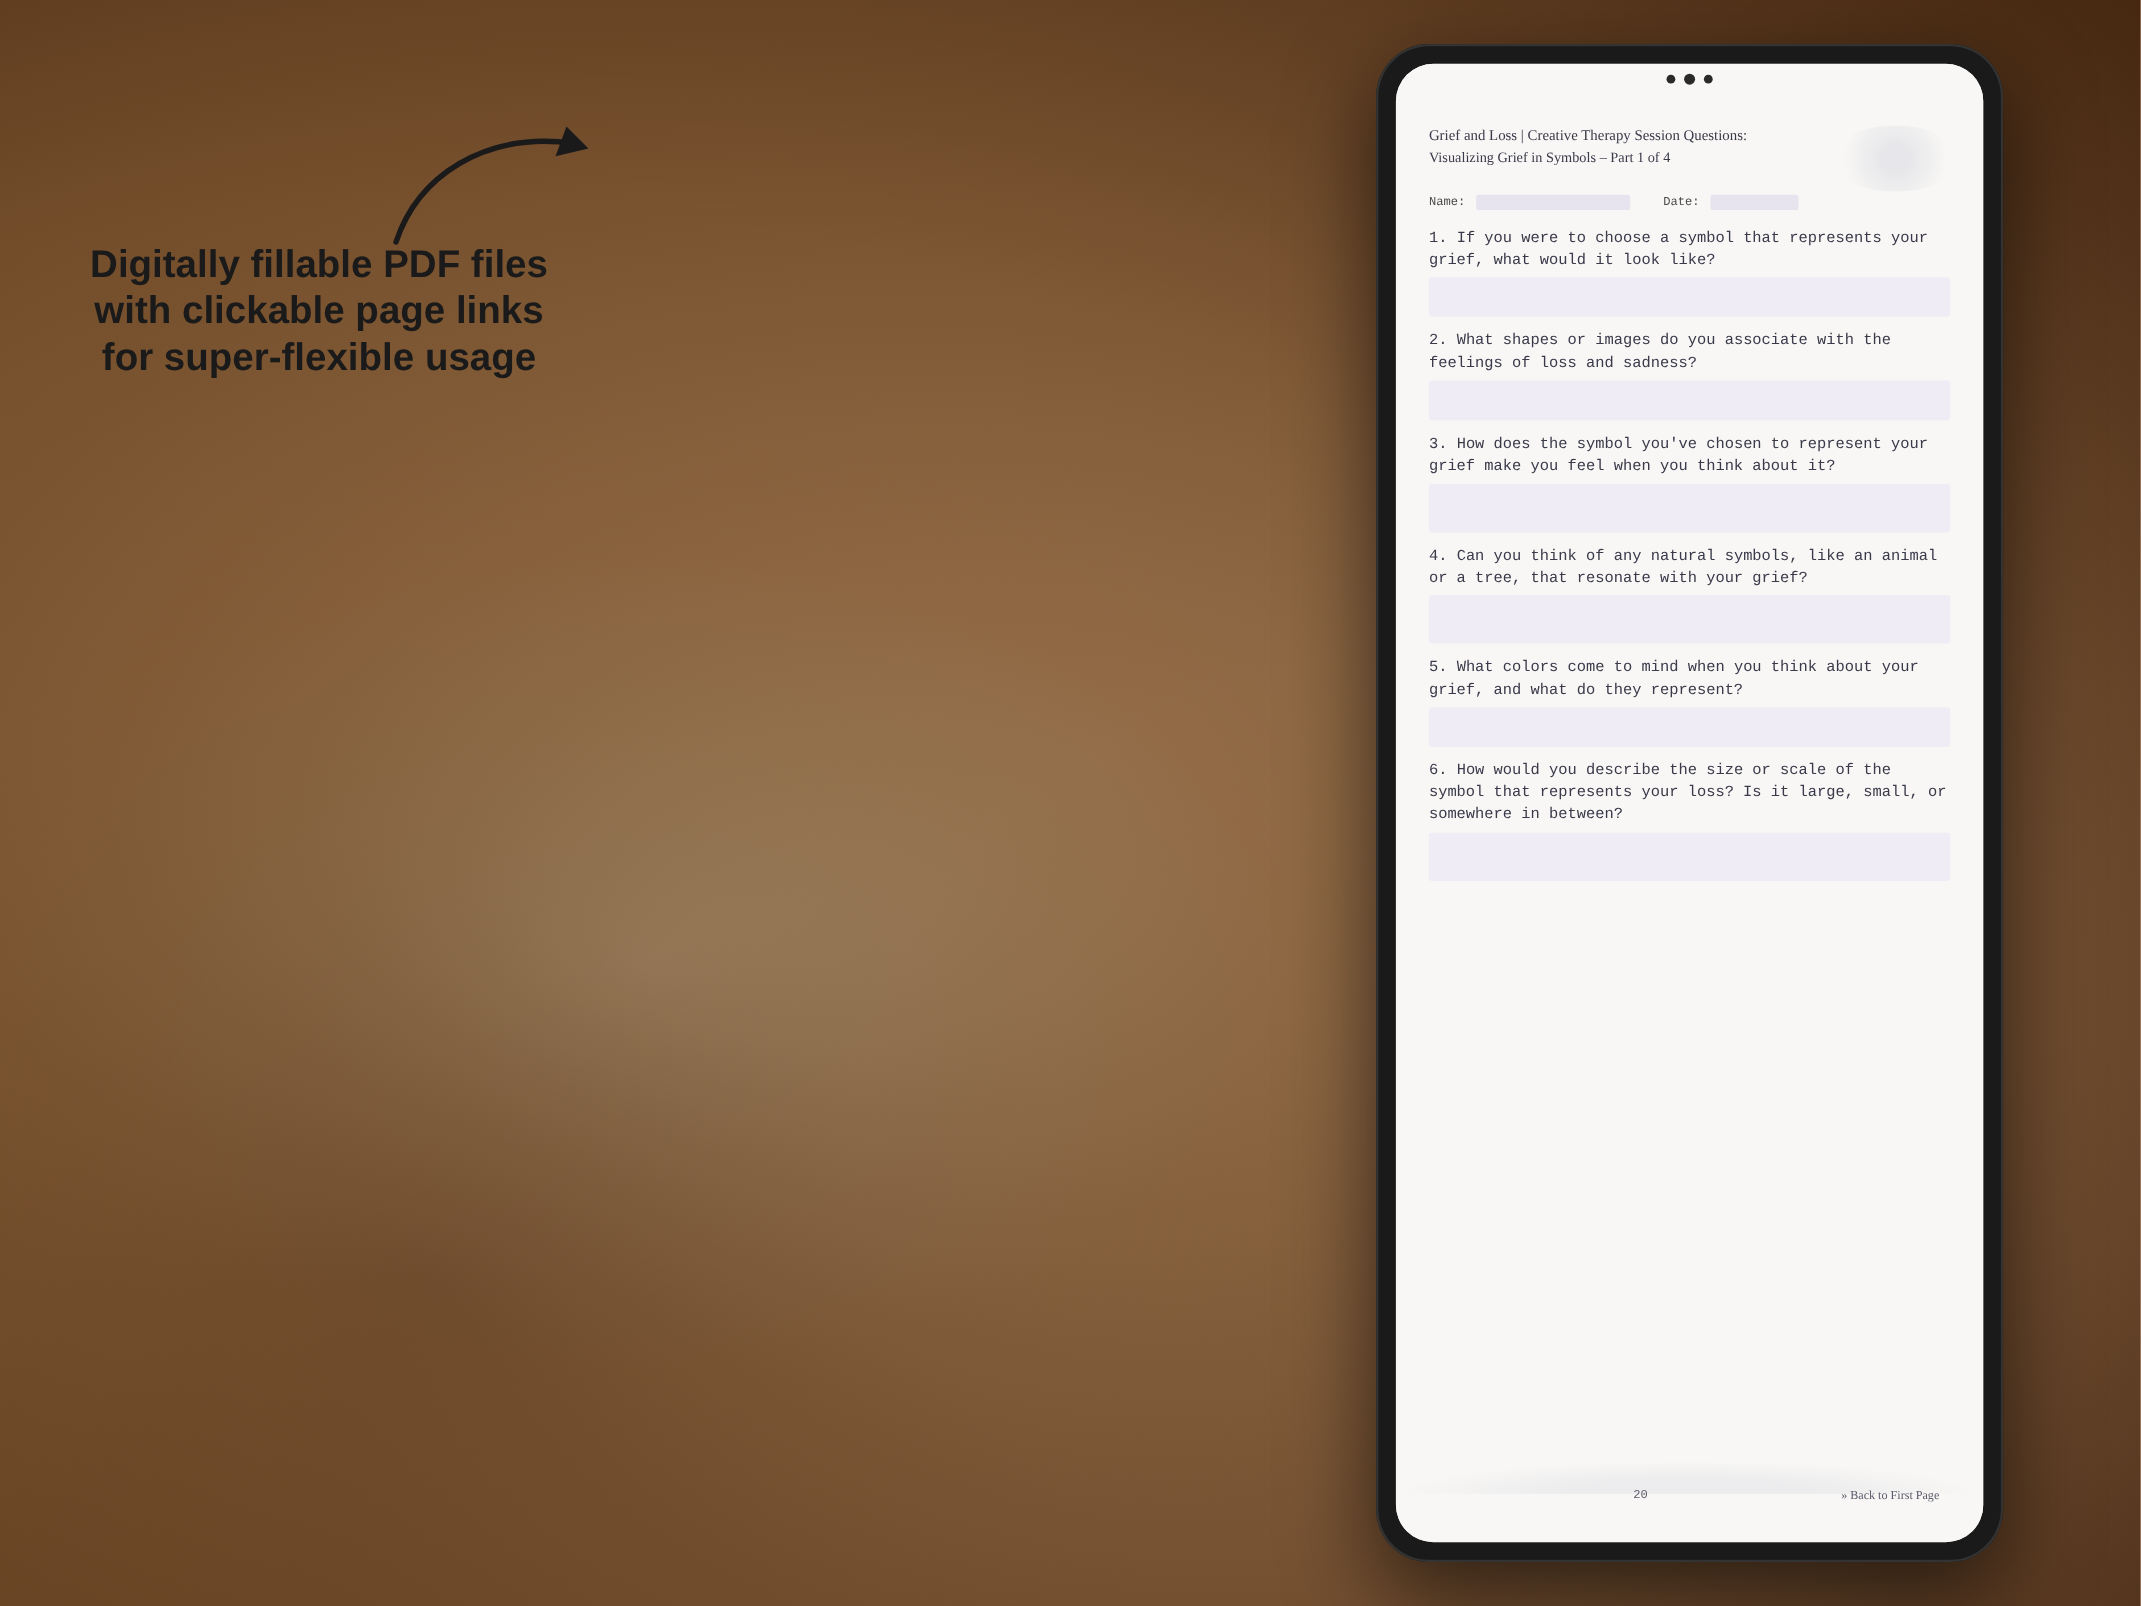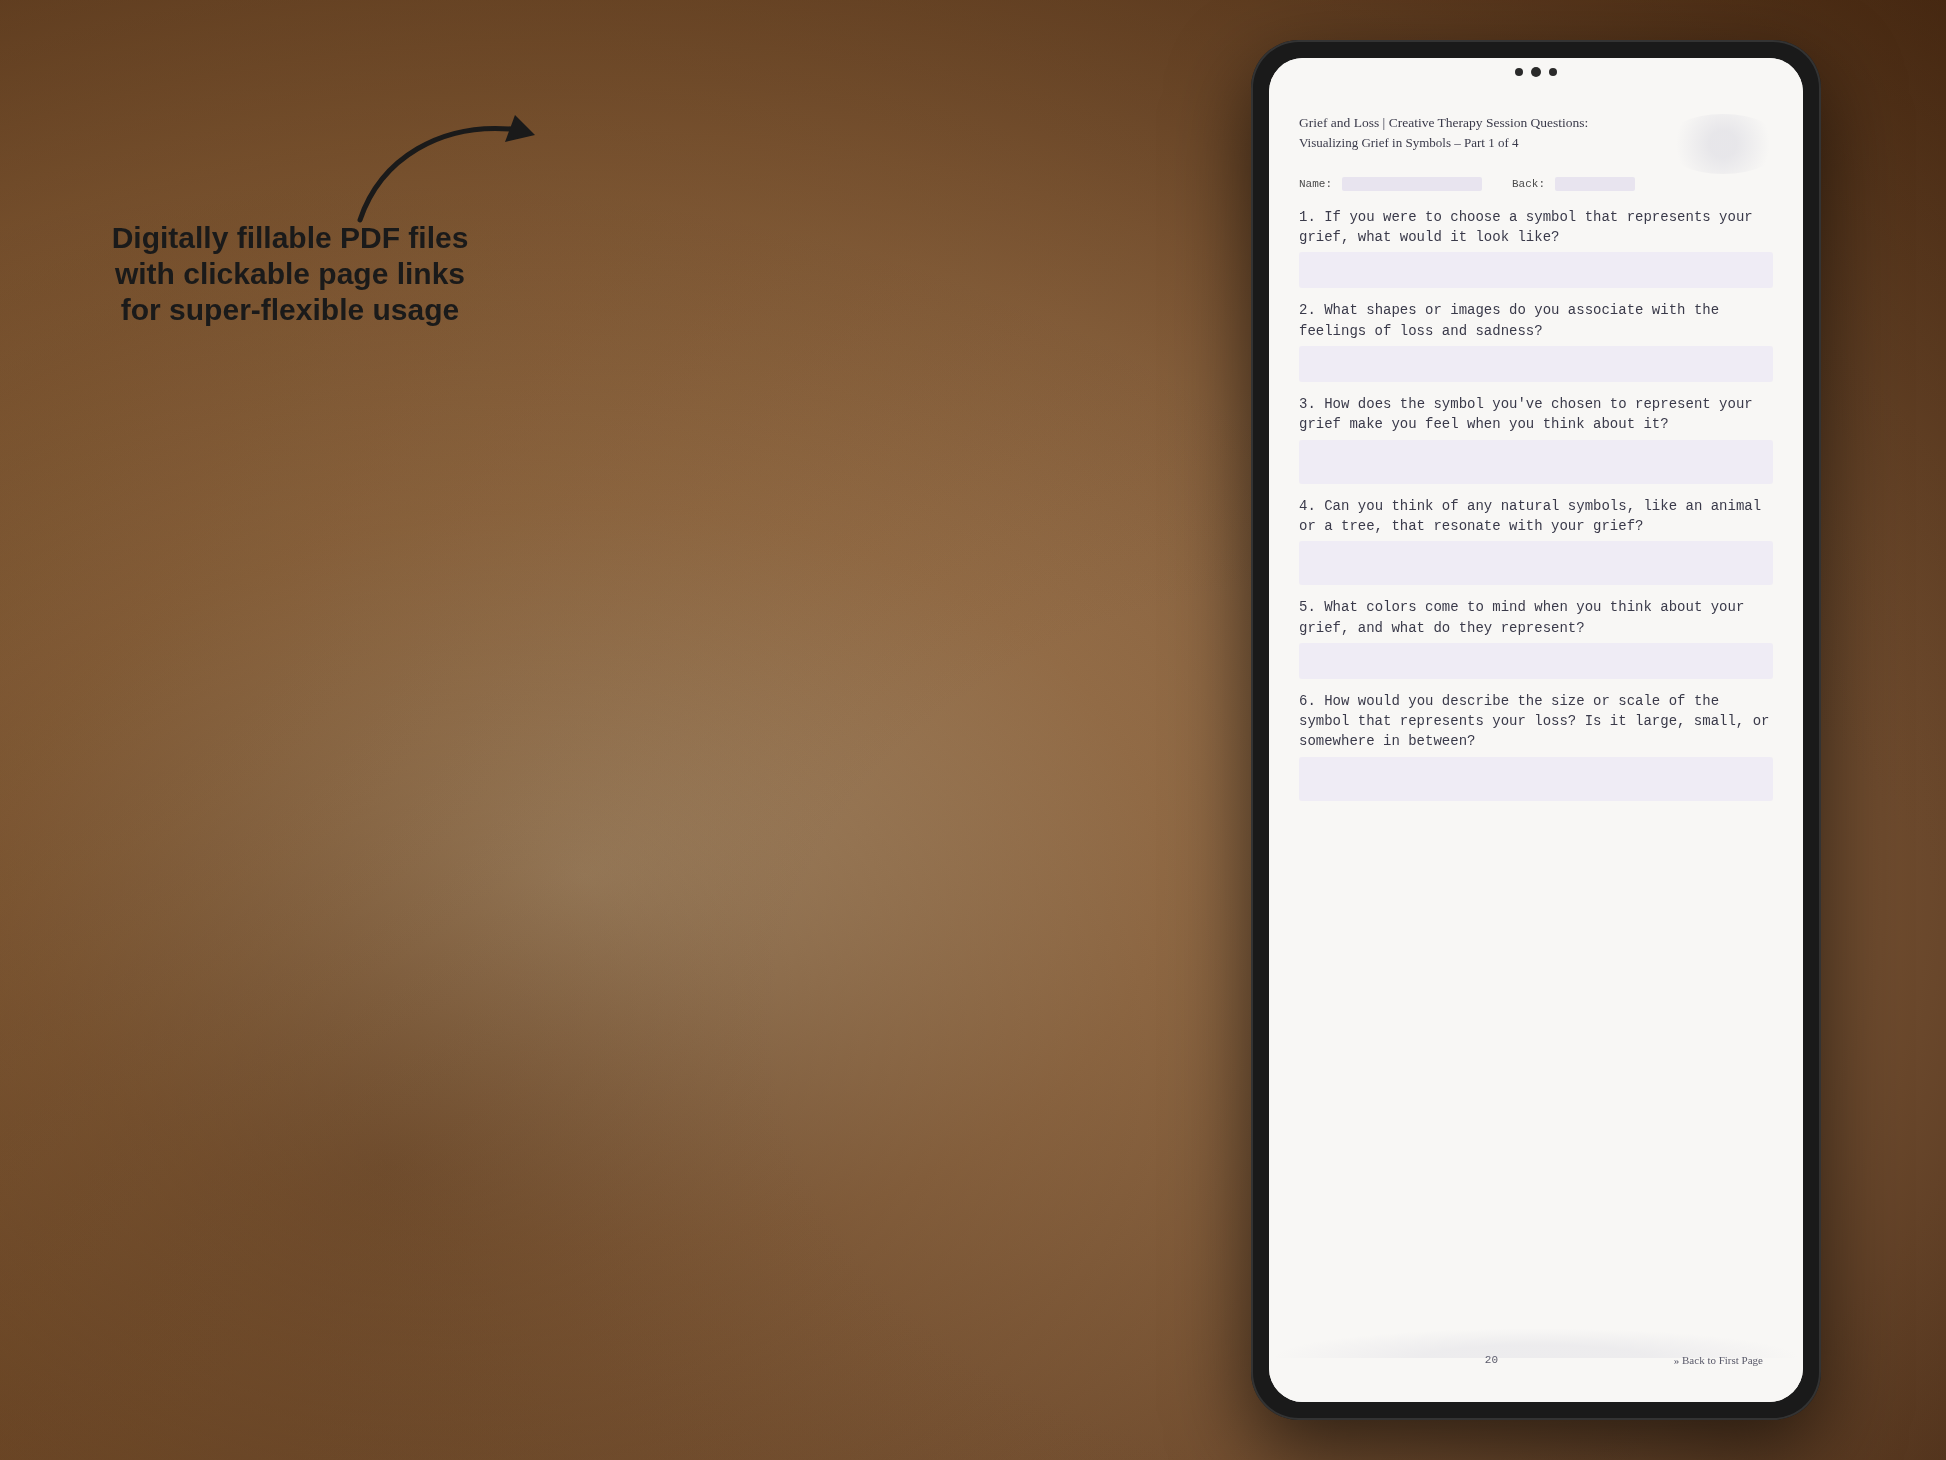--- a/index.html
+++ b/index.html
@@ -35,21 +35,21 @@
       position: absolute;
       left: 60px;
       top: 220px;
       width: 460px;
       text-align: center;
       z-index: 10;
     }
 
     .left-text .main-copy {
       font-family: 'Arial Black', 'Arial', sans-serif;
-      font-size: 30px;
+      font-size: 35px;
       font-weight: 900;
       color: #1a1a1a;
       line-height: 1.2;
     }
 
     
     .arrow-container {
       position: absolute;
       left: 340px;
       top: 100px;
@@ -293,21 +293,21 @@
         <div class="pdf-top-decoration"></div>
 
         <div class="pdf-header">
           <div class="pdf-title-main">Grief and Loss | Creative Therapy Session Questions:</div>
           <div class="pdf-title-sub">Visualizing Grief in Symbols  – Part 1 of 4</div>
         </div>
 
         <div class="pdf-name-date">
           <span class="field-label">Name:</span>
           <div class="field-line name-line"></div>
-          <span class="field-label date-label">Back:</span>
+          <span class="field-label date-label">Date:</span>
           <div class="field-line date-line"></div>
         </div>
 
         <div class="questions-area">
 
           <div class="question-item">
             <div class="question-text">
               <span>1.</span> <span>If you were to choose a symbol that represents your grief, what would it look like?</span>
             </div>
             <div class="answer-box"></div>

